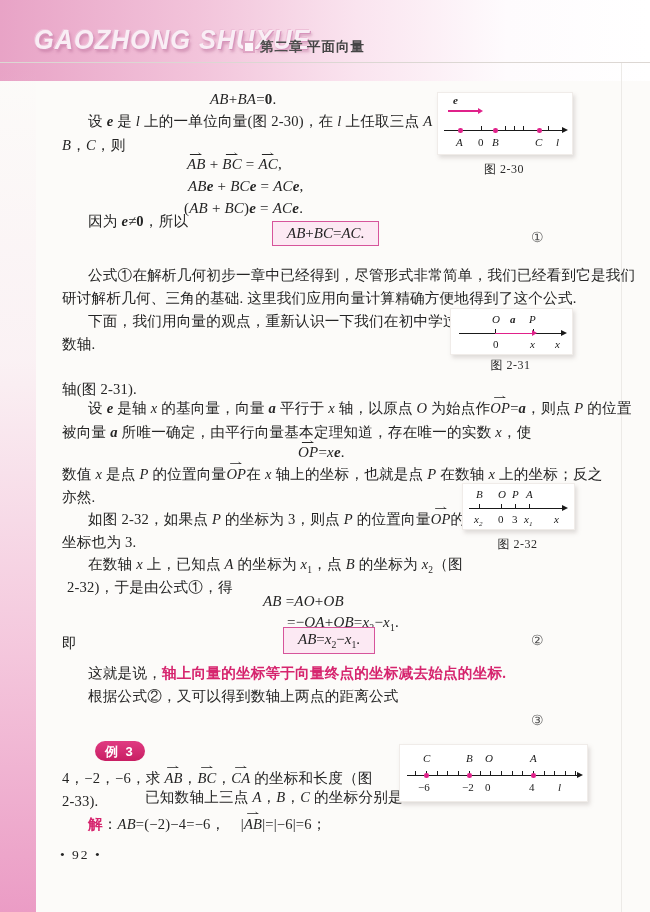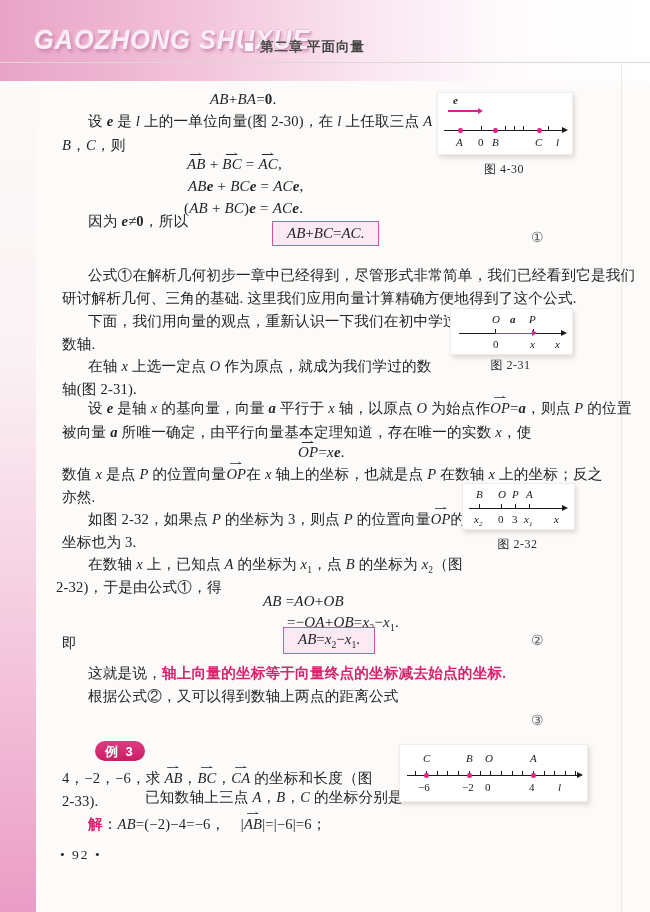--- a/index.html
+++ b/index.html
@@ -73,31 +73,30 @@
   <div class="t m" style="left:184px;top:199px">(<i>AB</i> + <i>BC</i>)<b><i>e</i></b> = <i>AC</i><b><i>e</i></b>.</div>
   <div class="t" style="left:88px;top:212px">因为 <b><i>e</i></b>≠<b>0</b>，所以</div>
 
   <div class="fbox" style="left:272px;top:221px"><i>AB</i>+<i>BC</i>=<i>AC</i>.</div>
   <div class="circ" style="left:531px;top:229px">①</div>
 
   <div class="t" style="left:88px;top:266px">公式①在解析几何初步一章中已经得到，尽管形式非常简单，我们已经看到它是我们</div>
   <div class="t" style="left:62px;top:289px">研讨解析几何、三角的基础. 这里我们应用向量计算精确方便地得到了这个公式.</div>
   <div class="t" style="left:88px;top:312px">下面，我们用向量的观点，重新认识一下我们在初中学过的</div>
   <div class="t" style="left:62px;top:335px">数轴.</div>
-  <div class="t" style="left:88px;top:357px">在轴 <i>x</i> 上选一定点 <i>O</i> 作为原点，就成为我们学过的数</div>
   <div class="t" style="left:62px;top:380px">轴(图 2-31).</div>
   <div class="t" style="left:88px;top:399px">设 <b><i>e</i></b> 是轴 <i>x</i> 的基向量，向量 <b><i>a</i></b> 平行于 <i>x</i> 轴，以原点 <i>O</i> 为始点作<span class="vec"><span class="va">⇀</span><i>OP</i></span>=<b><i>a</i></b>，则点 <i>P</i> 的位置</div>
   <div class="t" style="left:62px;top:423px">被向量 <b><i>a</i></b> 所唯一确定，由平行向量基本定理知道，存在唯一的实数 <i>x</i>，使</div>
   <div class="t m" style="left:298px;top:443px"><span class="vec"><span class="va">⇀</span><i>OP</i></span>=<i>x</i><b><i>e</i></b>.</div>
   <div class="t" style="left:62px;top:465px">数值 <i>x</i> 是点 <i>P</i> 的位置向量<span class="vec"><span class="va">⇀</span><i>OP</i></span>在 <i>x</i> 轴上的坐标，也就是点 <i>P</i> 在数轴 <i>x</i> 上的坐标；反之</div>
   <div class="t" style="left:62px;top:488px">亦然.</div>
   <div class="t" style="left:88px;top:510px">如图 2-32，如果点 <i>P</i> 的坐标为 3，则点 <i>P</i> 的位置向量<span class="vec"><span class="va">⇀</span><i>OP</i></span>的</div>
   <div class="t" style="left:62px;top:533px">坐标也为 3.</div>
   <div class="t" style="left:88px;top:555px">在数轴 <i>x</i> 上，已知点 <i>A</i> 的坐标为 <i>x</i><sub>1</sub>，点 <i>B</i> 的坐标为 <i>x</i><sub>2</sub>（图</div>
-  <div class="t" style="left:56px;top:578px">2-32)，于是由公式①，得</div>
+  <div class="t" style="left:67px;top:578px">2-32)，于是由公式①，得</div>
   <div class="t m" style="left:263px;top:592px"><i>AB</i> =<i>AO</i>+<i>OB</i></div>
   <div class="t m" style="left:287px;top:613px">=−<i>OA</i>+<i>OB</i>=<i>x</i><sub>2</sub>−<i>x</i><sub>1</sub>.</div>
   <div class="t" style="left:62px;top:634px">即</div>
 
   <div class="fbox" style="left:283px;top:627px"><i>AB</i>=<i>x</i><sub>2</sub>−<i>x</i><sub>1</sub>.</div>
   <div class="circ" style="left:531px;top:632px">②</div>
 
   <div class="t" style="left:88px;top:664px">这就是说，<span class="hl">轴上向量的坐标等于向量终点的坐标减去始点的坐标.</span></div>
   <div class="t" style="left:88px;top:687px">根据公式②，又可以得到数轴上两点的距离公式</div>
 
@@ -126,21 +125,21 @@
       <i class="dot" style="left:14px"></i>
       <i class="dot" style="left:49px"></i>
       <i class="dot" style="left:93px"></i>
     </div>
     <span class="flab" style="left:18px;top:44px">A</span>
     <span class="flab rm" style="left:40px;top:44px">0</span>
     <span class="flab" style="left:54px;top:44px">B</span>
     <span class="flab" style="left:97px;top:44px">C</span>
     <span class="flab" style="left:118px;top:44px">l</span>
   </div>
-  <div class="cap" style="left:437px;top:161px;width:134px">图 4-30</div>
+  <div class="cap" style="left:437px;top:161px;width:134px">图 2-30</div>
 
   <div class="fig" style="left:450px;top:308px;width:121px;height:45px">
     <span class="flab" style="left:41px;top:5px">O</span>
     <span class="flab b" style="left:59px;top:5px">a</span>
     <span class="flab" style="left:78px;top:5px">P</span>
     <div class="axis" style="left:8px;top:24px;width:102px">
       <i class="ah"></i>
       <i class="tick" style="left:36px"></i>
       <i class="tick" style="left:74px"></i>
     </div>

